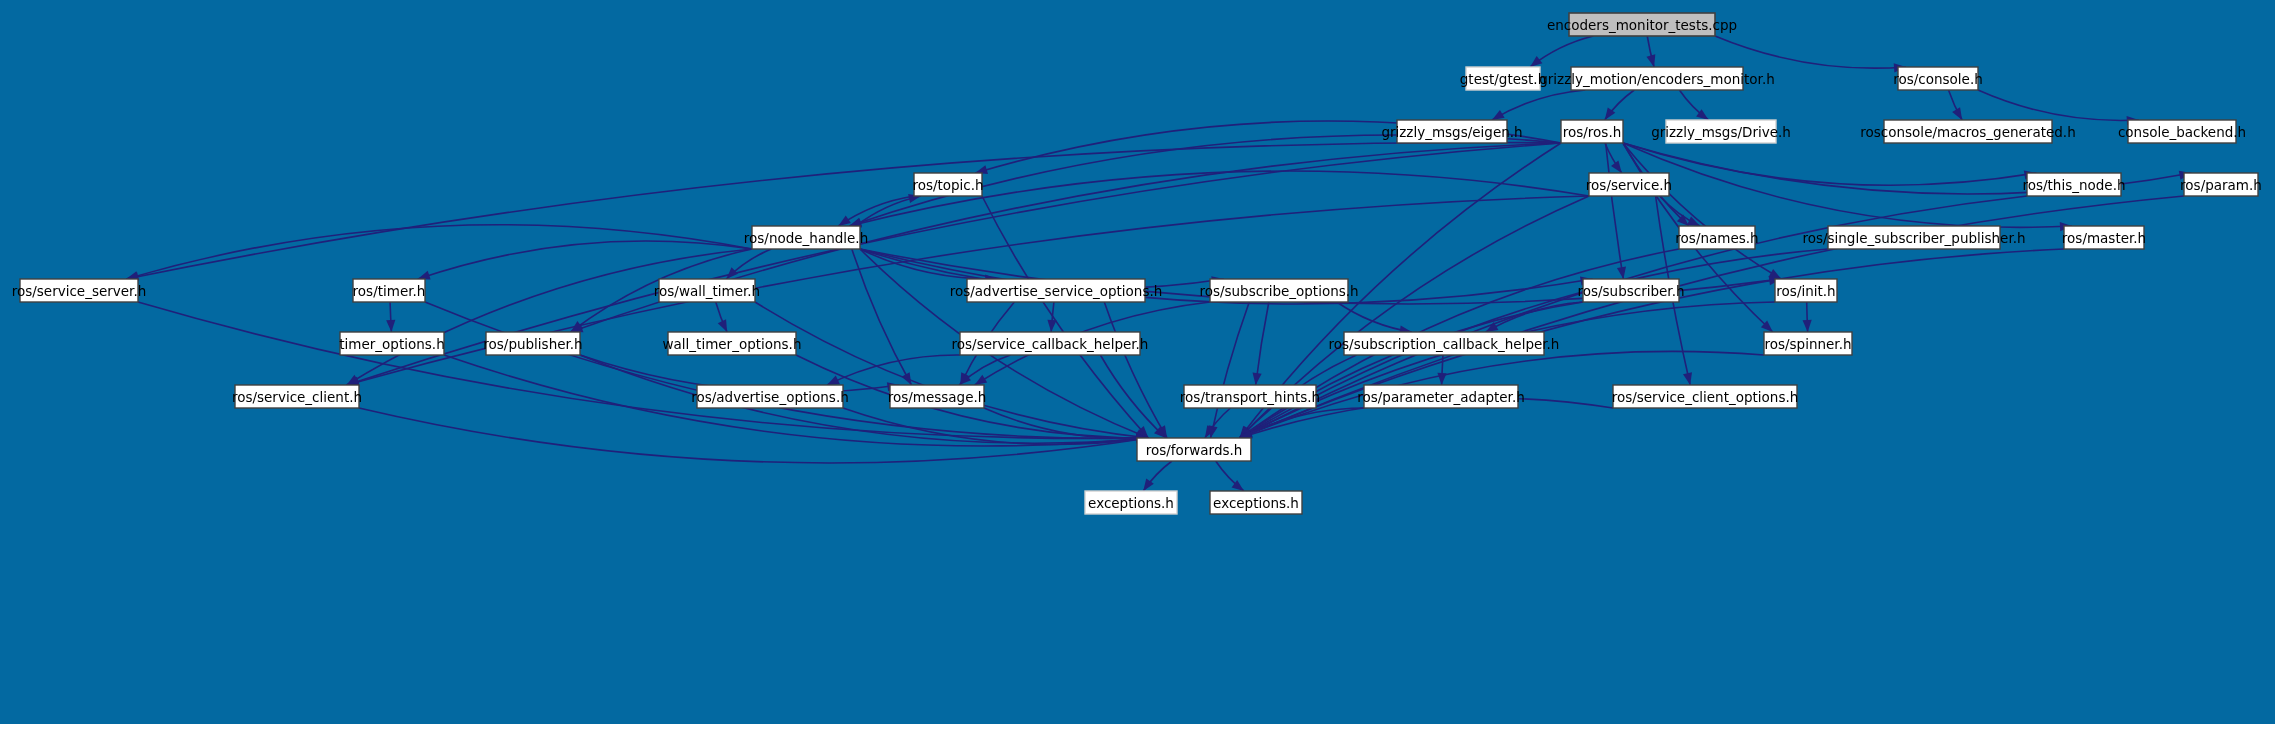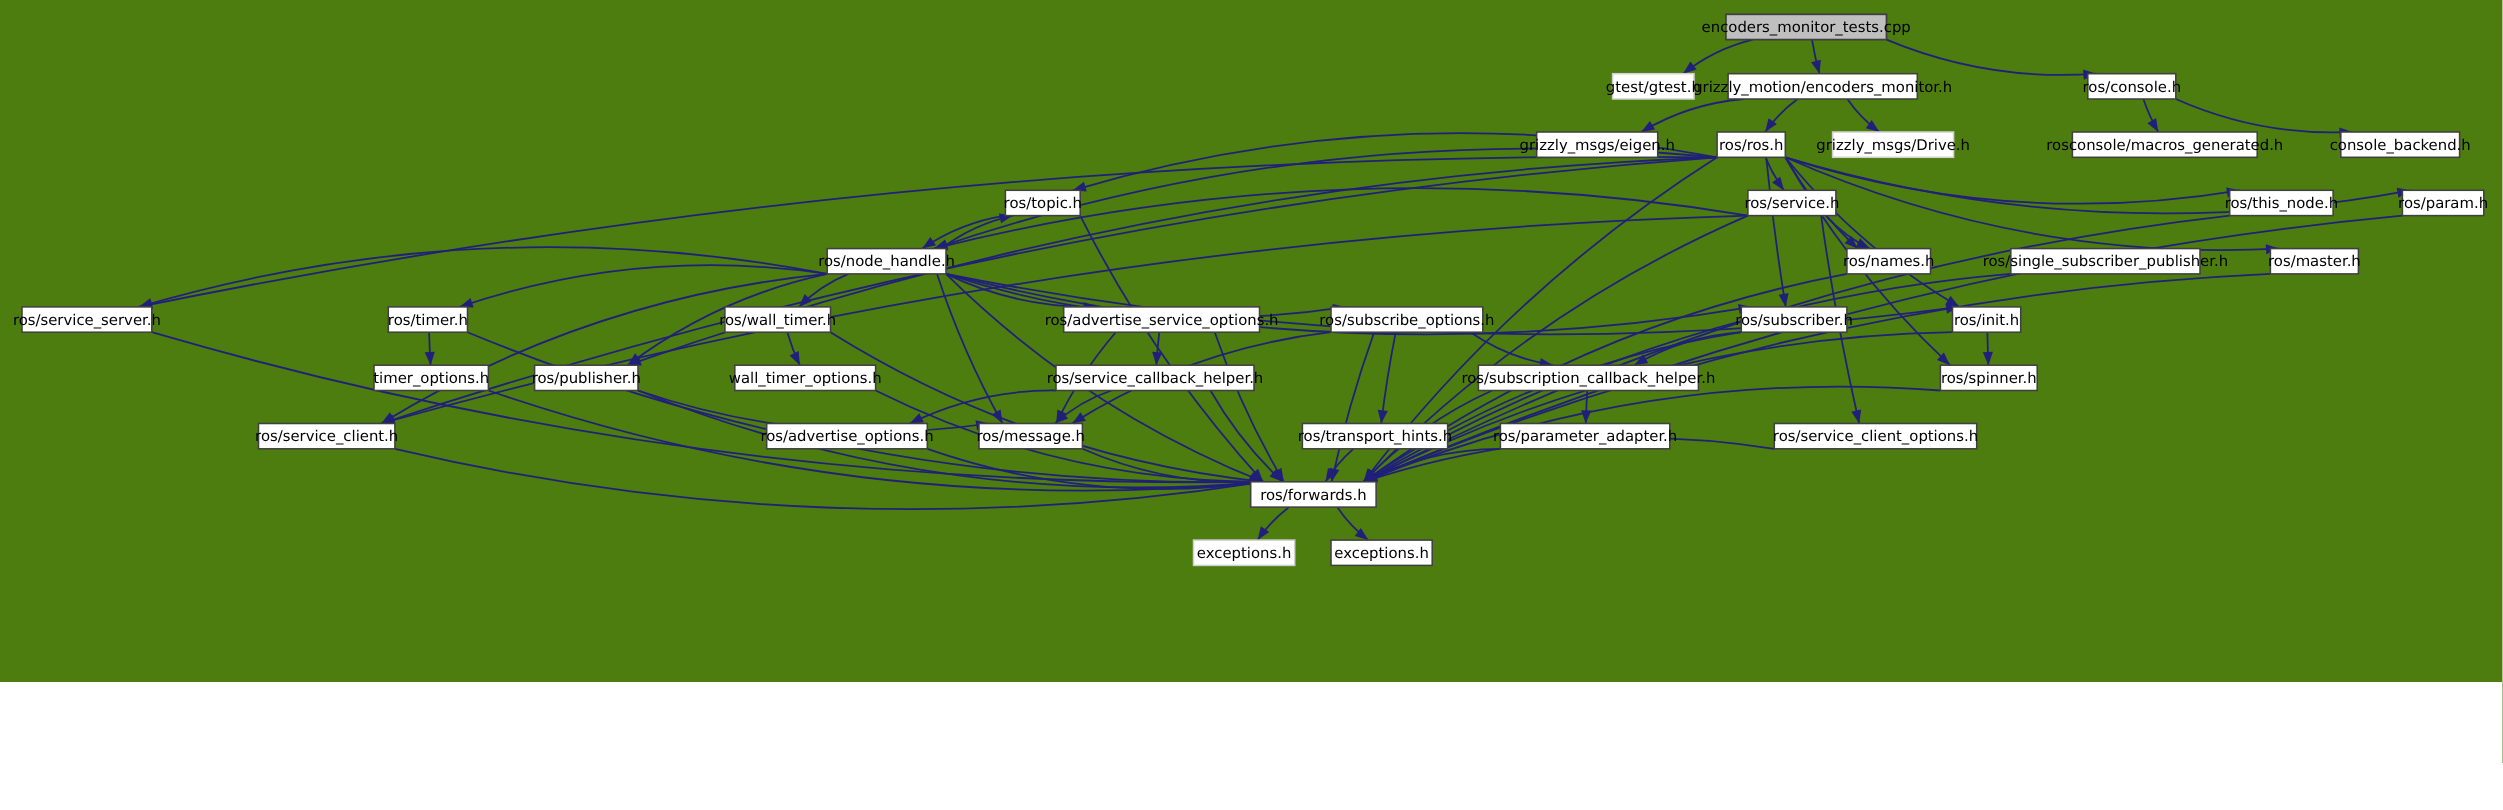--- a/index.html
+++ b/index.html
@@ -1,17 +1,17 @@
 <!DOCTYPE html>
 <html><head>
 <meta charset="utf-8">
 <style>
   html,body{margin:0;padding:0;background:#ffffff;}
   body{font-family:"DejaVu Sans","Liberation Sans",sans-serif;}
-  #graph-wrap{position:relative;width:2275px;height:620px;background:#4d7c0f;overflow:hidden;}
+  #graph-wrap{position:relative;width:2275px;height:724px;background:#0369a1;overflow:hidden;}
   svg#graph{position:absolute;left:0;top:0;width:2275px;height:736px;display:block;}
   .edge{fill:none;stroke:#20207a;stroke-width:1.6px;}
   .arrowhead{fill:#20207a;stroke:none;}
   .node rect{fill:#ffffff;stroke:#404040;stroke-width:1.4px;}
   .node.root rect{fill:#bfbfbf;stroke:#404040;stroke-width:1.6px;}
   .node.external rect{fill:#ffffff;stroke:#d0d0d0;stroke-width:1.4px;}
   .node text{font-family:"DejaVu Sans","Liberation Sans",sans-serif;font-size:13.5px;fill:#000000;
              text-anchor:middle;dominant-baseline:middle;}
 </style>
 </head>

